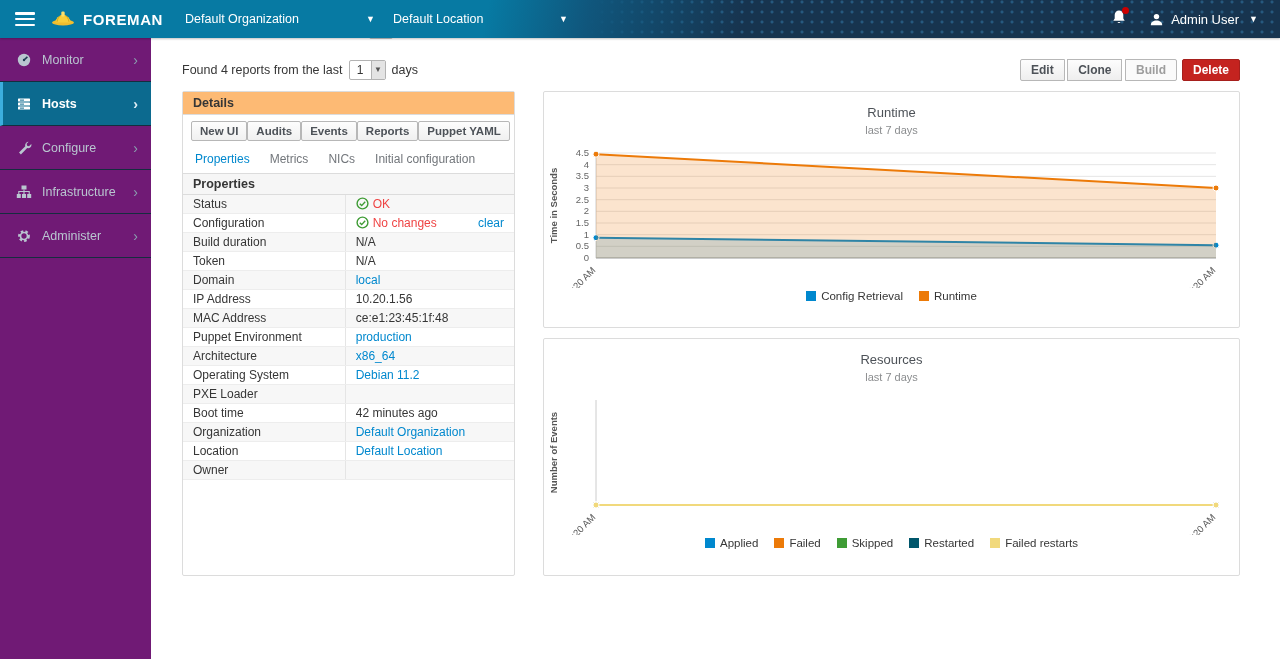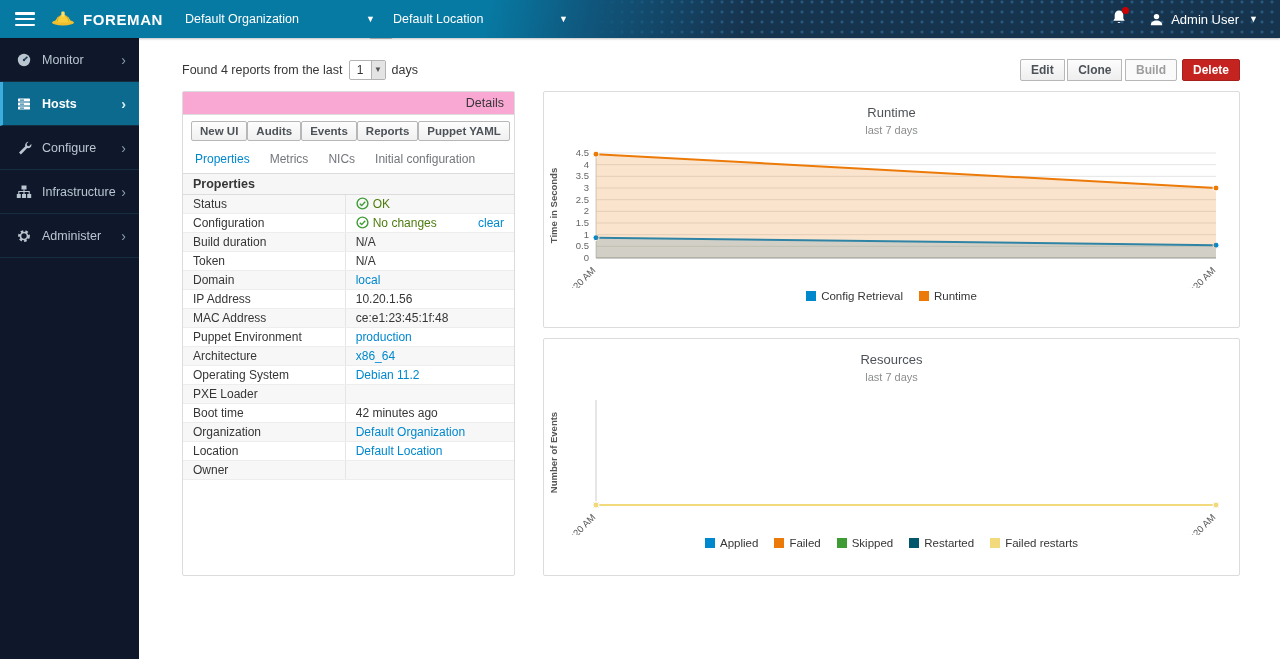--- a/index.html
+++ b/index.html
@@ -26,22 +26,22 @@
   .ctx-loc { width:175px; margin-left:18px; }
   .caret { font-size:9px; color:#fff; margin-left:10px; }
   .nav-right { margin-left:auto; display:flex; align-items:center; margin-right:22px; }
   .bell-wrap { position:relative; margin-right:22px; cursor:pointer; }
   .bell-dot { position:absolute; top:-2px; right:-2px; width:7px; height:7px;
     background:#cc0000; border-radius:50%; }
   .user-menu { display:flex; align-items:center; color:#fff; font-size:13px; cursor:pointer; }
   .user-menu svg { margin-right:7px; }
 
   
-  .sidebar { position:fixed; top:38px; left:0; width:139px; height:621px;
-    background:#0f172a; z-index:40; }
+  .sidebar { position:fixed; top:38px; left:0; width:151px; height:621px;
+    background:#701a75; z-index:40; }
   .side-item { position:relative; height:44px; display:flex; align-items:center;
     padding-left:16px; color:#b9c6d0; font-size:12.5px; cursor:pointer;
     border-bottom:1px solid #152d3f; }
   .side-item .lbl { margin-left:10px; }
   .side-item .chev { position:absolute; right:13px; font-size:14px; color:#8aa0af; }
   .side-item.active { background:#0c6a8f; color:#fff; padding-left:13px;
     border-left:3px solid #3caede; font-weight:bold; }
   .side-item.active .chev { color:#dfeef5; }
   .side-icon { width:16px; height:16px; flex:0 0 16px; }
 
@@ -70,37 +70,37 @@
   .btn-group .btn:last-child { border-radius:0 2px 2px 0; }
   .btn.disabled { color:#9d9d9d; background:#fafafa; cursor:default; }
   .btn-danger { margin-left:5px; background:#c4231f; border-color:#a61f1c; color:#fff;
     border-radius:2px; }
 
   .main-row { margin-top:10px; display:flex; }
 
   
   .panel { border:1px solid #dcdcdc; border-radius:2px; background:#fff; }
   .details-panel { width:333px; flex:0 0 333px; }
-  .panel-heading { background:#f9a8d4; border-bottom:1px solid #dcdcdc;
-    font-size:12.5px; font-weight:normal; padding:4px 10px;text-align:right; }
+  .panel-heading { background:#fdba74; border-bottom:1px solid #dcdcdc;
+    font-size:12.5px; font-weight:bold; padding:4px 10px; }
   .details-btn-row { padding:6px 8px; display:flex; }
   .dbtn { font-size:11.5px; font-weight:600; color:#4d5258; padding:3px 8px;
     border:1px solid #b7b7b7; border-radius:2px; background:linear-gradient(#fdfdfd,#f0f0f0);
     cursor:pointer; white-space:nowrap; }
   .tab-row { padding:5px 12px 7px 12px; display:flex; gap:20px; font-size:12px; }
   .tab { color:#72767b; cursor:pointer; }
   .tab.active { color:#0088ce; }
 
   table.props { width:100%; border-collapse:collapse; font-size:12px; }
   table.props th { background:#f6f6f6; text-align:left; font-size:12.5px;
     padding:3px 10px; border-top:1px solid #dcdcdc; border-bottom:1px solid #dcdcdc; }
   table.props td { padding:2px 10px; height:19px; border-bottom:1px solid #ededed; }
   table.props td.val { border-left:1px solid #e5e5e5; width:51%; }
   table.props tbody tr:nth-child(odd) { background:#f7f7f7; }
-  .green { color:#4d7c0f; }
+  .green { color:#ef4444; }
   .link { color:#0088ce; cursor:pointer; }
   .clear-link { float:right; color:#0088ce; cursor:pointer; }
   .ok-ic { vertical-align:-2px; margin-right:4px; }
 
   
   .charts-col { margin-left:28px; width:697px; display:flex; flex-direction:column; gap:10px; }
   .chart-panel { width:697px; height:237px; overflow:hidden; }
   .chart-panel.h2 { height:238px; }
   .chart-title { text-align:center; margin-top:13px; font-size:13px; color:#4d5258; }
   .chart-subtitle { text-align:center; margin-top:4px; font-size:11px; color:#8b8d8f; }

